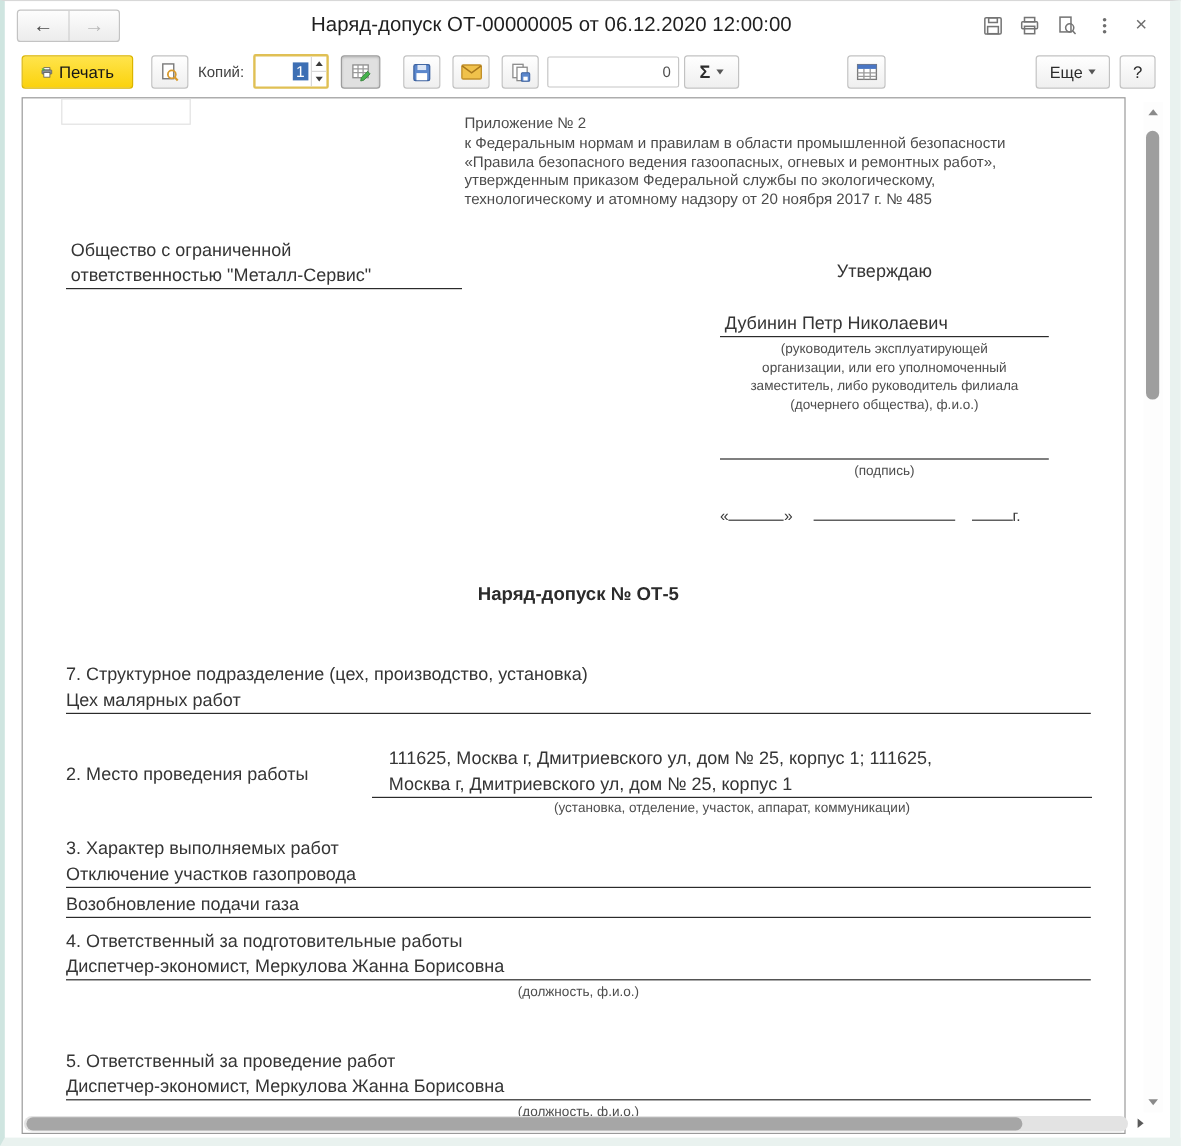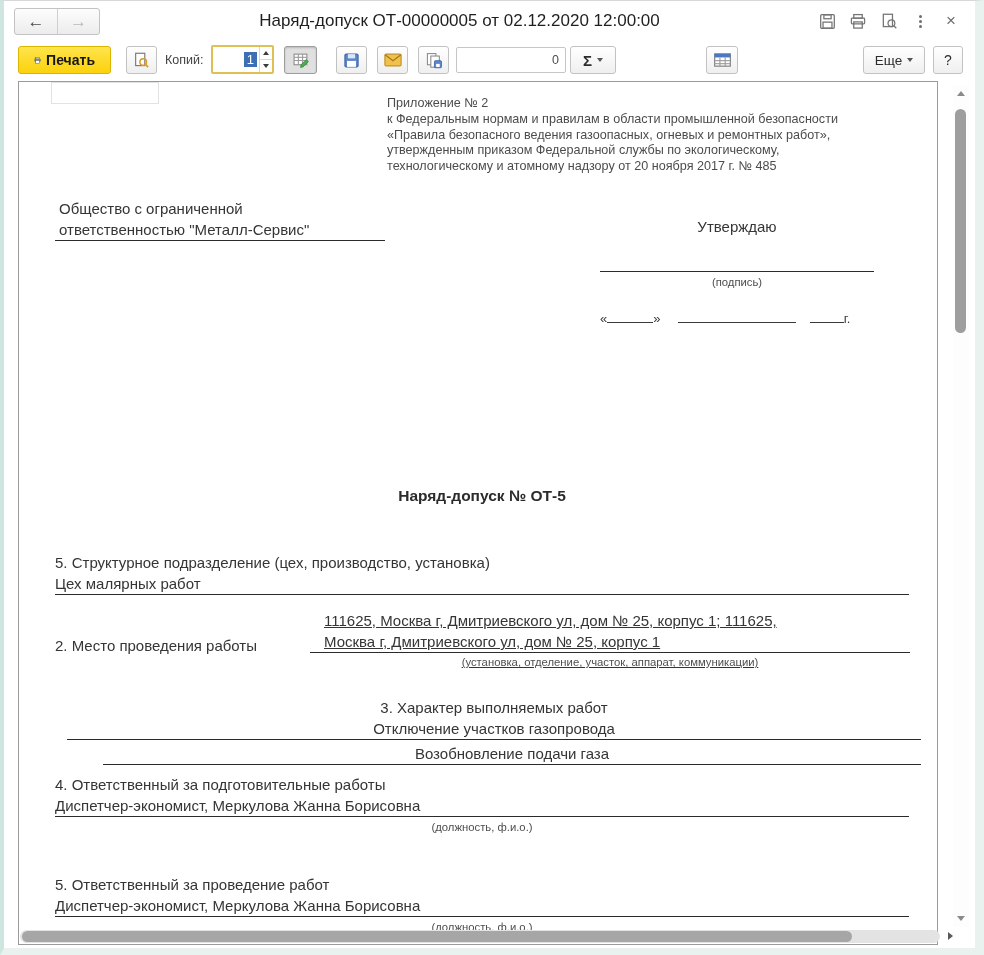--- a/index.html
+++ b/index.html
@@ -78,21 +78,21 @@
 </head>
 <body>
 
 <div id="app">
 
   <div class="titlebar">
     <div class="navpair">
       <button class="navbtn">←</button>
       <button class="navbtn fwd">→</button>
     </div>
-    <div class="win-title">Наряд-допуск ОТ-00000005 от 02.12.2020 12:00:00</div>
+    <div class="win-title">Наряд-допуск ОТ-00000005 от 06.12.2020 12:00:00</div>
     <div class="tb-icons">
       <button class="tb-ic">
         <svg width="17" height="17" viewBox="0 0 16 16">
             <g fill="none" stroke="#757575" stroke-width="1.2">
           <rect x="1.6" y="1.6" width="12.8" height="12.8" rx="1"></rect>
           <rect x="4.6" y="1.8" width="6.8" height="3.6"></rect>
           <rect x="3.8" y="8.6" width="8.4" height="5.6"></rect>
             </g>
           </svg>
       </button>
@@ -119,21 +119,21 @@
             <i></i>
             <i></i>
             <i></i>
           </span>
       </button>
       <button class="tb-ic close-x">×</button>
     </div>
   </div>
 
   <div class="toolbar">
-    <button class="btn print-btn" style="padding:0 15px;font-weight:bold;">
+    <button class="btn print-btn" style="padding:0 15px;">
       <svg width="17" height="15" viewBox="0 0 16 14">
         <rect x="4" y="0.5" width="8" height="3" fill="#fff" stroke="#555" stroke-width="1"></rect>
         <rect x="1.5" y="3.5" width="13" height="5.5" rx="1" fill="#8a8f96" stroke="#555" stroke-width="0.8"></rect>
         <rect x="4" y="7" width="8" height="6" fill="#fff" stroke="#555" stroke-width="1"></rect>
         <path d="M1 1 L6 3 L3 5 Z" fill="#3fae49"></path>
       </svg>
       <span>Печать</span>
     </button>
 
     <button class="btn" style="left:122px; width:31px;">
@@ -232,47 +232,54 @@
       <div>технологическому и атомному надзору от 20 ноября 2017 г. № 485</div>
     </div>
 
     <div class="abs" style="left:36px; top:116px; width:330px;">
       <div class="line21" style="padding-left:4px;">Общество с ограниченной</div>
       <div class="line21 u" style="padding-left:4px;">ответственностью "Металл-Сервис"</div>
     </div>
 
     <div class="abs" style="left:581px; top:136px; width:274px;">
       <div style="text-align:center; font-size:15px;">Утверждаю</div>
+      <div class="u line21" style="margin-top:24px; padding-left:4px;">Дубинин Петр Николаевич</div>
+      <div class="cap" style="margin-top:3px; line-height:15.5px;">
+        <div>(руководитель эксплуатирующей</div>
+        <div>организации, или его уполномоченный</div>
+        <div>заместитель, либо руководитель филиала</div>
+        <div>(дочернего общества), ф.и.о.)</div>
+      </div>
       <div class="u" style="margin-top:36px; height:1px;"></div>
       <div class="cap" style="margin-top:4px;">(подпись)</div>
       <div style="margin-top:22px; font-size:13px; color:#3a3a3a; white-space:nowrap;">
         <span>«</span><span class="blank" style="width:46px;"></span><span>»</span>
         <span class="blank" style="width:118px; margin-left:14px;"></span>
         <span class="blank" style="width:34px; margin-left:10px;"></span><span>г.</span>
       </div>
     </div>
 
     <div class="abs bold-title" style="left:36px; top:372px; width:854px;">Наряд-допуск № ОТ-5</div>
 
     <div class="abs" style="left:36px; top:470px; width:854px;">
-      <div class="line21">5. Структурное подразделение (цех, производство, установка)</div>
+      <div class="line21">7. Структурное подразделение (цех, производство, установка)</div>
       <div class="line21 u">Цех малярных работ</div>
     </div>
 
     <div class="abs line21" style="left:36px; top:553px;">2. Место проведения работы</div>
-    <div class="abs" style="left:291px; top:528px; width:600px;text-decoration:underline;">
+    <div class="abs" style="left:291px; top:540px; width:600px;">
       <div class="line21" style="padding-left:14px;">111625, Москва г, Дмитриевского ул, дом № 25, корпус 1; 111625,</div>
       <div class="line21 u" style="padding-left:14px;">Москва г, Дмитриевского ул, дом № 25, корпус 1</div>
       <div class="cap" style="margin-top:3px;">(установка, отделение, участок, аппарат, коммуникации)</div>
     </div>
 
-    <div class="abs" style="left:48px; top:615px; width:854px;text-align:center;">
+    <div class="abs" style="left:36px; top:615px; width:854px;">
       <div class="line21">3. Характер выполняемых работ</div>
       <div class="line21 u">Отключение участков газопровода</div>
-      <div class="line21 u" style="margin-top:3px;margin-left:36px;">Возобновление подачи газа</div>
+      <div class="line21 u" style="margin-top:3px;">Возобновление подачи газа</div>
     </div>
 
     <div class="abs" style="left:36px; top:692px; width:854px;">
       <div class="line21">4. Ответственный за подготовительные работы</div>
       <div class="line21 u">Диспетчер-экономист, Меркулова Жанна Борисовна</div>
       <div class="cap" style="margin-top:4px;">(должность, ф.и.о.)</div>
     </div>
 
     <div class="abs" style="left:36px; top:792px; width:854px;">
       <div class="line21">5. Ответственный за проведение работ</div>

